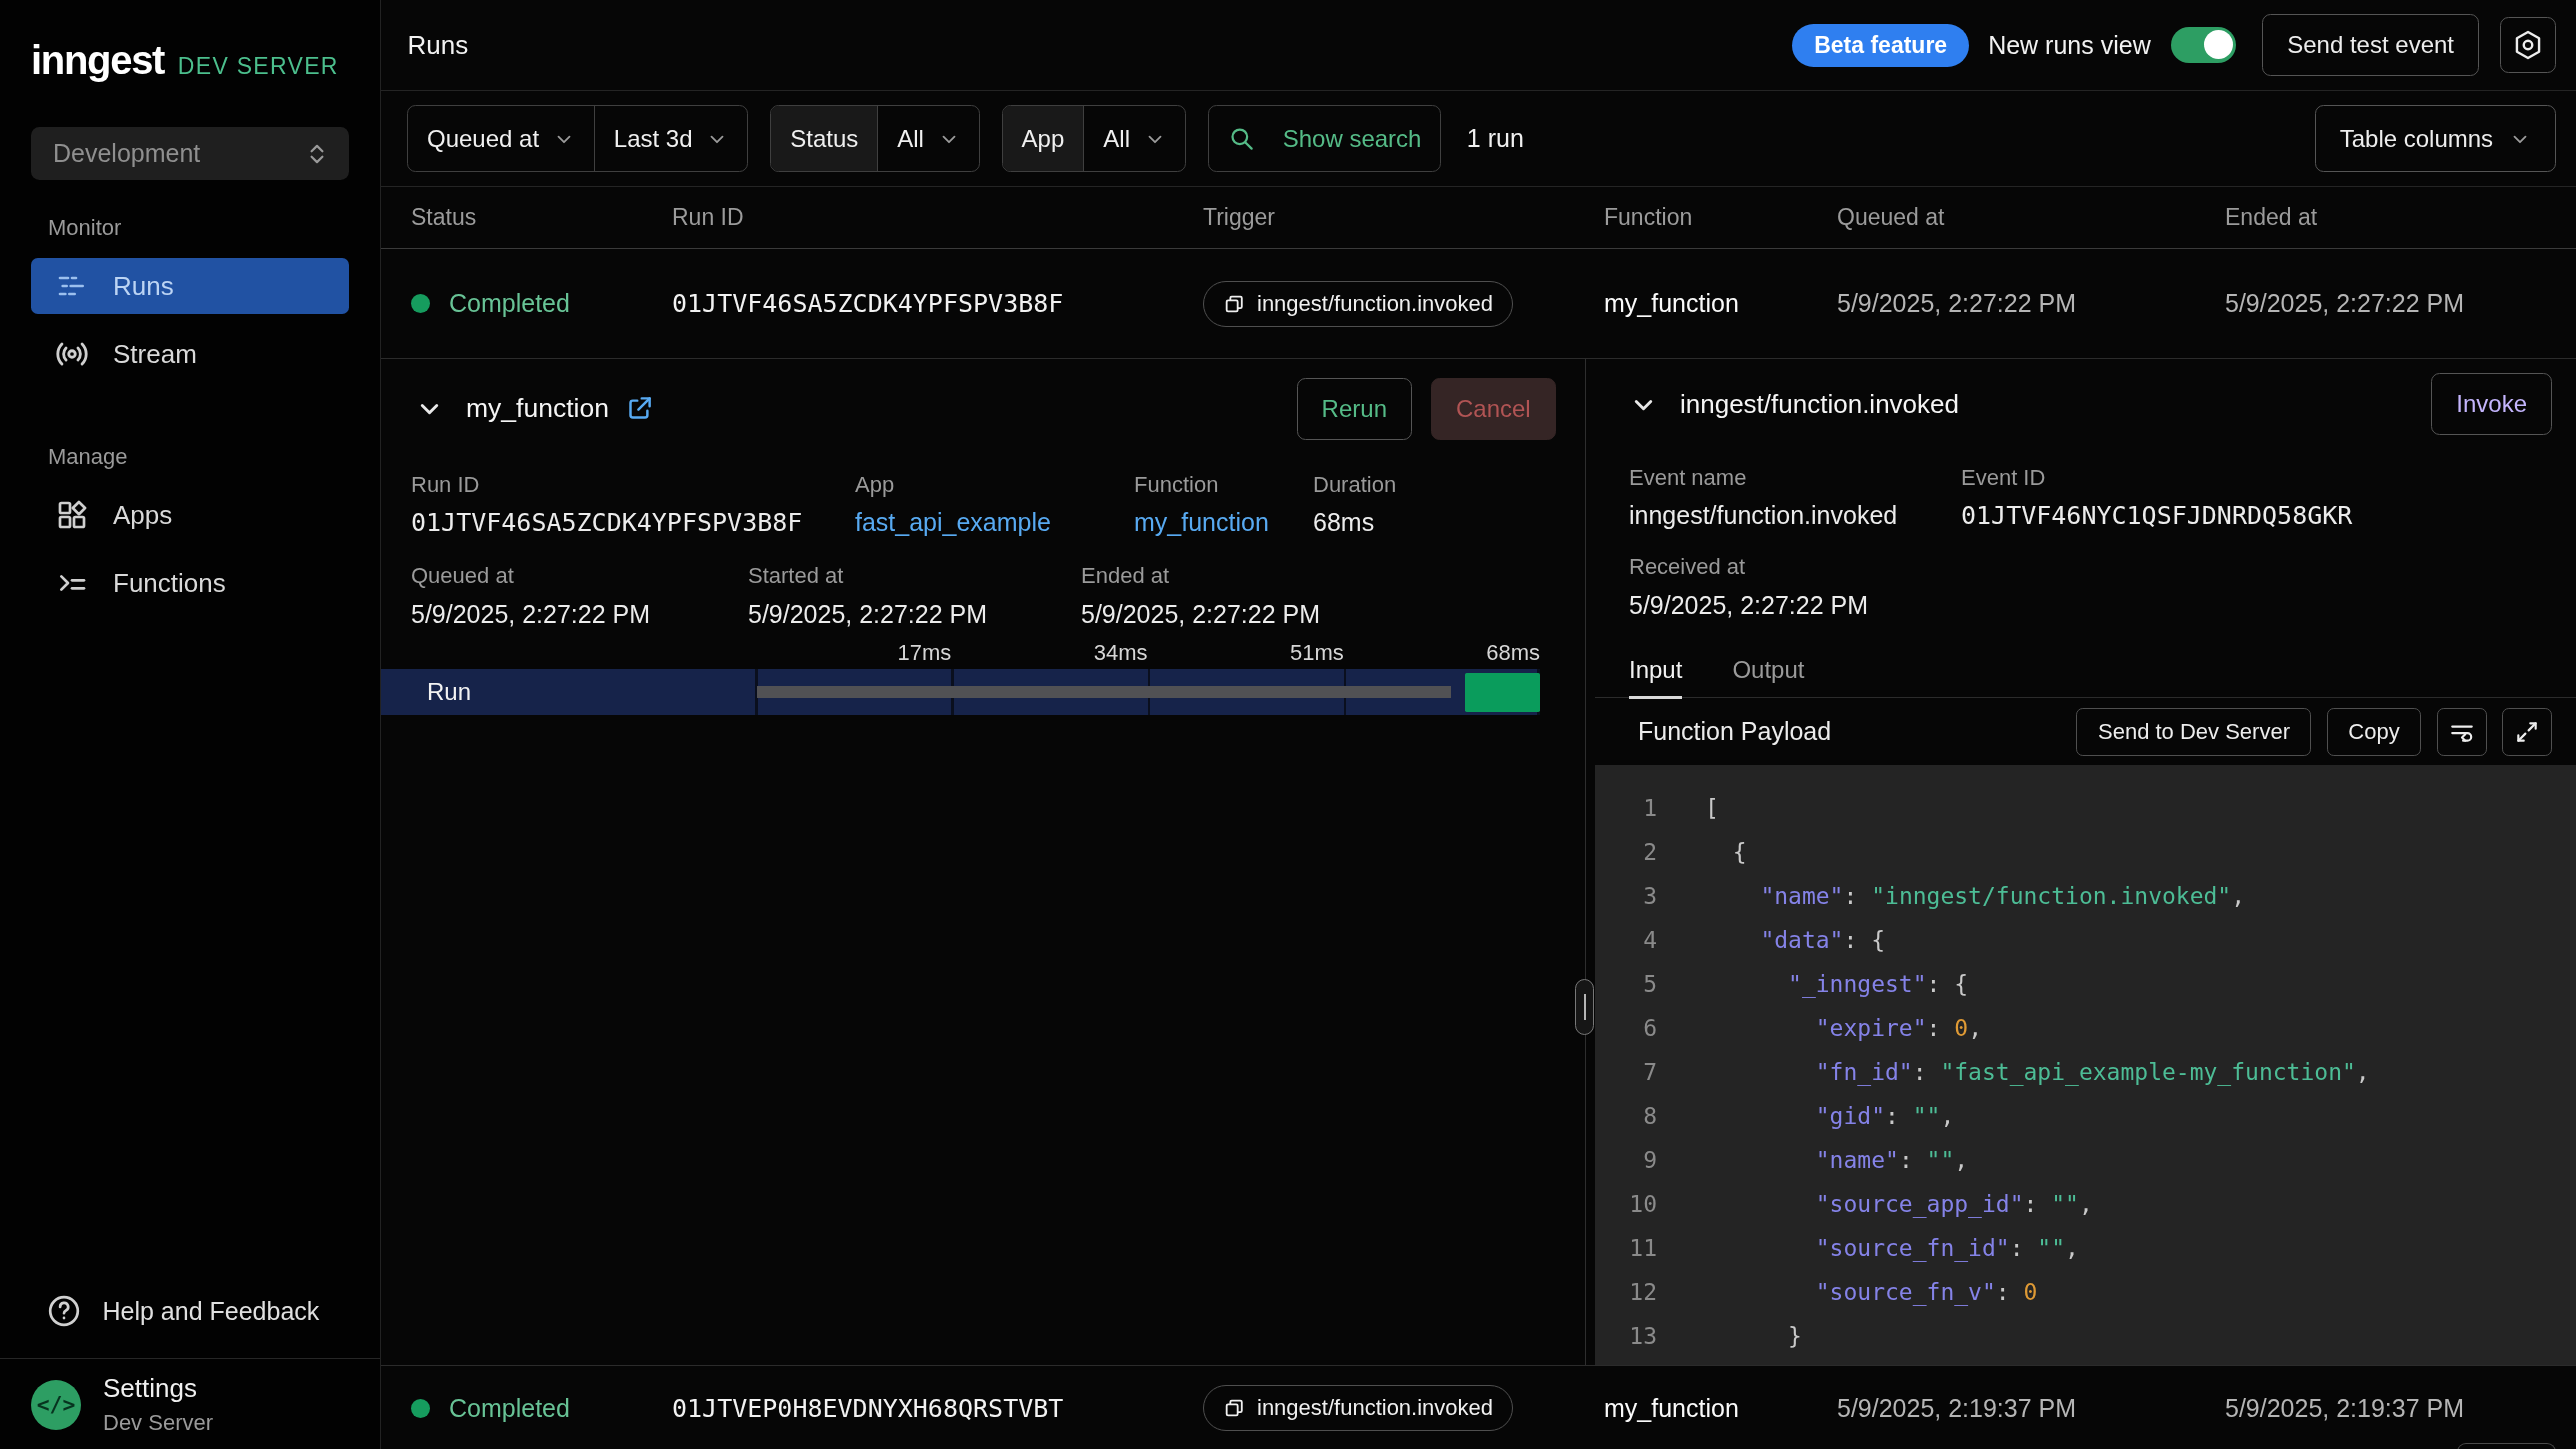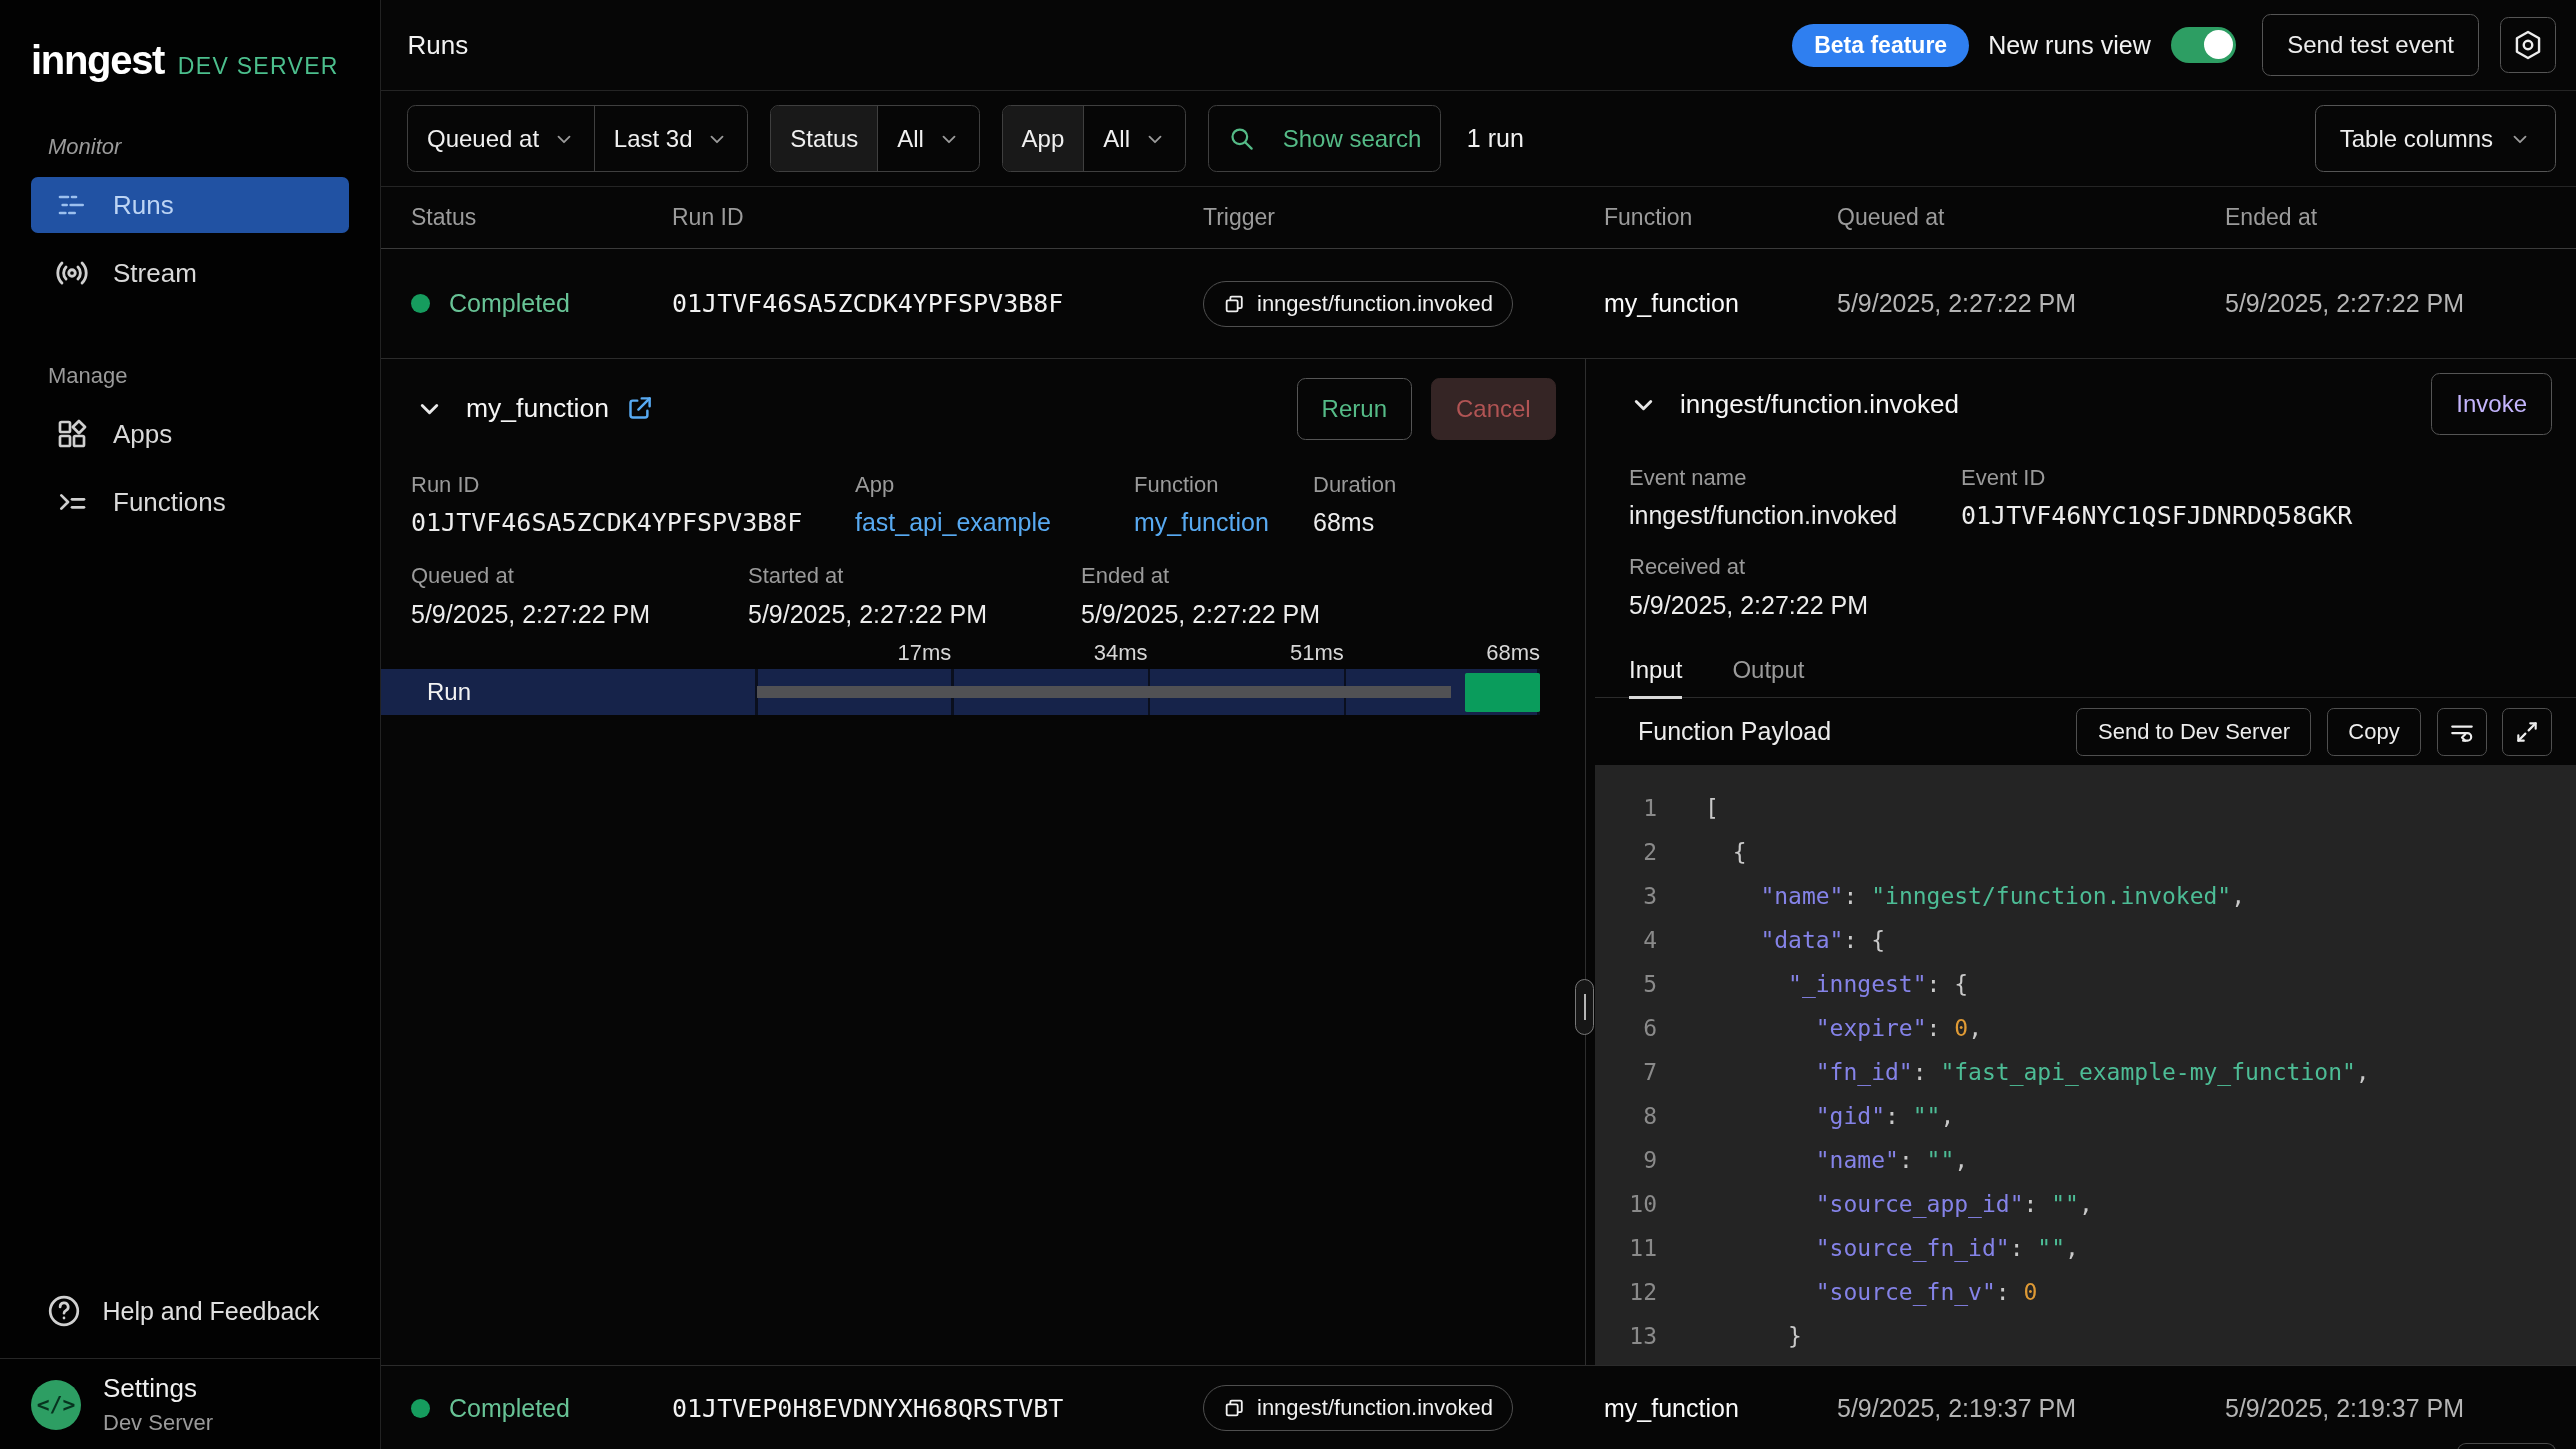--- a/index.html
+++ b/index.html
@@ -9,21 +9,21 @@
   .app { display:flex; width:100%; height:100%; }
 
   
   .sidebar { width:381px; flex:none; background:#020202; border-right:1.7px solid #222; display:flex; flex-direction:column; }
   .logo-row { padding:38px 0 0 31px; display:flex; align-items:baseline; }
   .logo { font-size:40px; font-weight:800; letter-spacing:-1.3px; color:#fff; }
   .logo-suffix { font-size:23px; color:#4cbf8d; letter-spacing:1.3px; margin-left:13.7px; font-weight:500; }
   .env-select { margin:44px 31px 0 31px; height:53px; background:#1f1f1f; border-radius:8.5px; display:flex; align-items:center; padding:0 19px 0 22px; color:#8f8f8f; font-size:25px; cursor:pointer; }
   .env-select .grow { flex:1; }
   .section-label { color:#9a9a9a; font-size:22px; margin:50px 0 17px 48px; }
-  .section-label.first { margin-top:51px;font-style:italic; }
+  .section-label.first { margin-top:35px; }
   .nav-item { margin:0 31px 12px 31px; height:56px; border-radius:6.8px; display:flex; align-items:center; padding-left:22px; color:#d9d9d9; font-size:26px; cursor:pointer; }
   .nav-item .nicon { width:38px; height:38px; margin-right:22px; display:flex; align-items:center; justify-content:center; color:#cfcfcf; }
   .nav-item.active { background:#2152a3; color:#bcd4f4; }
   .nav-item.active .nicon { color:#9cc0ee; }
   .sidebar-spacer { flex:1; }
   .help-row { display:flex; align-items:center; padding:0 0 29px 46px; color:#e0e0e0; font-size:25px; cursor:pointer; }
   .help-row .nicon { width:36px; height:36px; margin-right:20.5px; color:#d0d0d0; }
   .settings-row { border-top:1.7px solid #262626; height:92px; display:flex; align-items:center; padding-left:31px; cursor:pointer; }
   .avatar { width:50px; height:50px; border-radius:50%; background:#2d9e63; color:#07331f; display:flex; align-items:center; justify-content:center; font-size:21.4px; font-weight:700; margin-right:22px; }
   .settings-title { font-size:26px; color:#f0f0f0; }
@@ -132,20 +132,30 @@
 <body>
 
 <div class="app">
 
   <aside class="sidebar">
     <div class="logo-row">
       <span class="logo">inngest</span>
       <span class="logo-suffix">DEV SERVER</span>
     </div>
 
+    <div class="env-select">
+      <span>Development</span>
+      <span class="grow"></span>
+      <span class="chev">
+        <svg width="26" height="26" viewBox="0 0 24 24" fill="none" stroke="currentColor" stroke-width="2" stroke-linecap="round" stroke-linejoin="round">
+            <polyline points="7 9.5 12 4.5 17 9.5"></polyline>
+            <polyline points="7 14.5 12 19.5 17 14.5"></polyline>
+          </svg>
+      </span>
+    </div>
 
     <div class="section-label first">Monitor</div>
 
     <div class="nav-item active">
       <span class="nicon">
         <svg width="32" height="32" viewBox="0 0 24 24" fill="none" stroke="currentColor" stroke-width="2" stroke-linecap="round">
             <line x1="3" y1="6" x2="9" y2="6"></line>
             <line x1="12" y1="6" x2="15" y2="6"></line>
             <line x1="5" y1="12" x2="8" y2="12"></line>
             <line x1="11" y1="12" x2="20" y2="12"></line>

